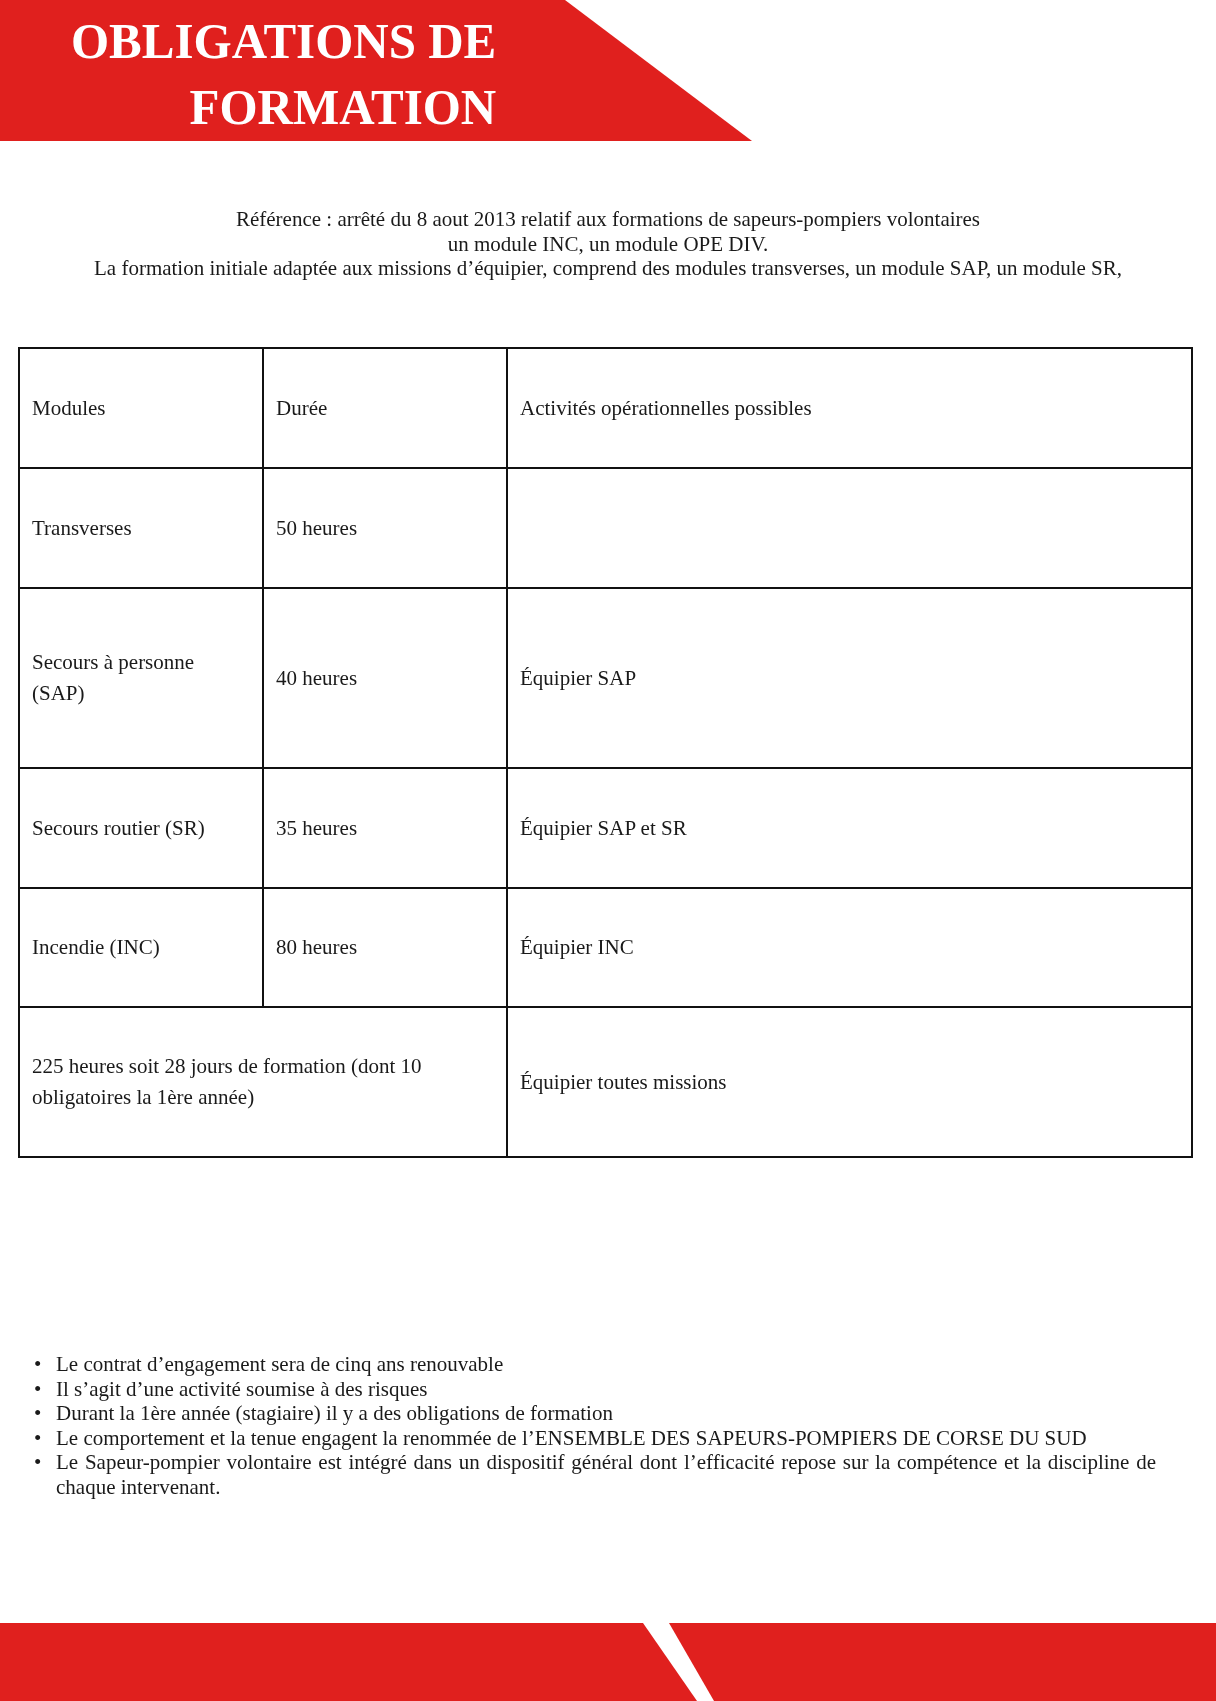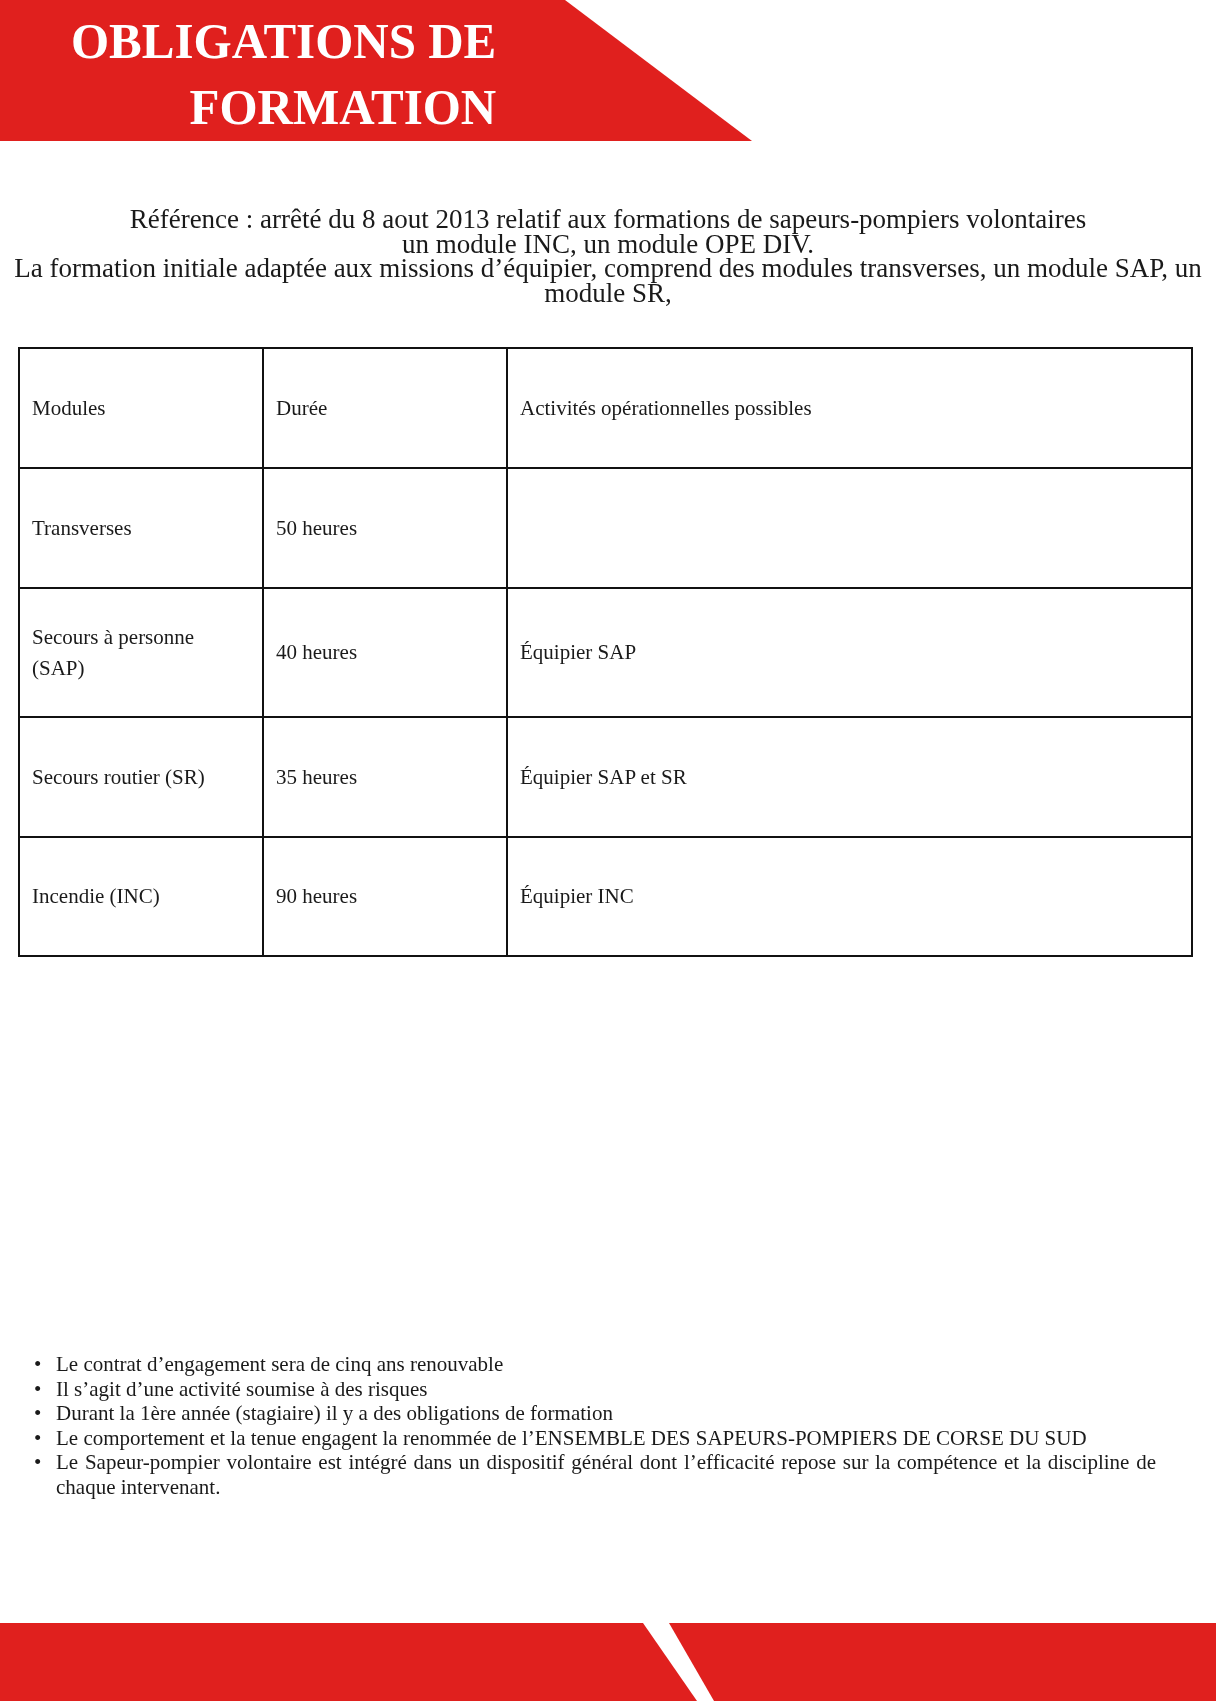--- a/index.html
+++ b/index.html
@@ -4,21 +4,21 @@
 <style>
   html, body { margin:0; padding:0; }
   body { width:1216px; height:1701px; position:relative; background:#ffffff; overflow:hidden;
          font-family:"Liberation Serif", "DejaVu Serif", serif; color:#1a1a1a; }
   .banner { position:absolute; left:0; top:0; width:760px; height:141px;text-align:right; }
   .banner svg { position:absolute; left:0; top:0; }
   .banner-title { position:absolute; left:71px; top:8px; margin:0; color:#ffffff;
                   font-family:"Liberation Serif", serif; font-weight:bold; font-size:50px;
                   line-height:66px; letter-spacing:0px; transform:scaleX(0.98); transform-origin:left; }
   .intro { position:absolute; left:0; top:207px; width:1216px; text-align:center;
-           font-size:27px; line-height:24.5px; }
+           font-size:21px; line-height:24.5px; }
   .intro p { margin:0; }
   table.modules { position:absolute; left:18px; top:347px; width:1175px; border-collapse:collapse;
                   font-size:21px; }
   table.modules td { border:2.5px solid #111; vertical-align:middle; padding:12px 12px; line-height:31px;font-family:Liberation Serif, serif; }
   .c1 { width:218px; } .c2 { width:218px;margin-top:46px; }
   .footer { position:absolute; left:0; top:1623px; width:1216px; height:78px; }
   .notes { position:absolute; left:30px; top:1352px; width:1100px; margin:0; padding:0 0 0 26px;
            font-size:21px; line-height:24.5px; list-style:none; }
   .notes li { position:relative; text-align:justify; }
   .notes li .bullet { position:absolute; left:-22px; top:0; }
@@ -47,34 +47,38 @@
       <tr style="height:120px">
     <td class="c1">Modules</td>
     <td class="c2">Durée</td>
     <td>Activités opérationnelles possibles</td>
   </tr>
   <tr style="height:120px">
     <td>Transverses</td>
     <td>50 heures</td>
     <td></td>
   </tr>
-  <tr style="height:129px">
+  <tr style="height:180px">
     <td>Secours à personne (SAP)</td>
     <td>40 heures</td>
     <td>Équipier SAP</td>
   </tr>
   <tr style="height:120px">
     <td>Secours routier (SR)</td>
     <td>35 heures</td>
     <td>Équipier SAP et SR</td>
   </tr>
   <tr style="height:119px">
     <td>Incendie (INC)</td>
-    <td>90 heures</td>
+    <td>80 heures</td>
     <td>Équipier INC</td>
+  </tr>
+  <tr style="height:150px">
+    <td colspan="2">225 heures soit 28 jours de formation (dont 10 obligatoires la 1ère année)</td>
+    <td>Équipier toutes missions</td>
   </tr>
 </tbody>
   </table>
 
 <ul class="notes">
   <li><span class="bullet">•</span><span>Le contrat d’engagement sera de cinq ans renouvable</span></li>
   <li><span class="bullet">•</span><span>Il s’agit d’une activité soumise à des risques</span></li>
   <li><span class="bullet">•</span><span>Durant la 1ère année (stagiaire) il y a des obligations de formation</span></li>
   <li><span class="bullet">•</span><span>Le comportement et la tenue engagent la renommée de l’ENSEMBLE DES SAPEURS-POMPIERS DE CORSE DU SUD</span></li>
   <li><span class="bullet">•</span><span>Le Sapeur-pompier volontaire est intégré dans un dispositif général dont l’efficacité repose sur la compétence et la discipline de chaque intervenant.</span></li>

